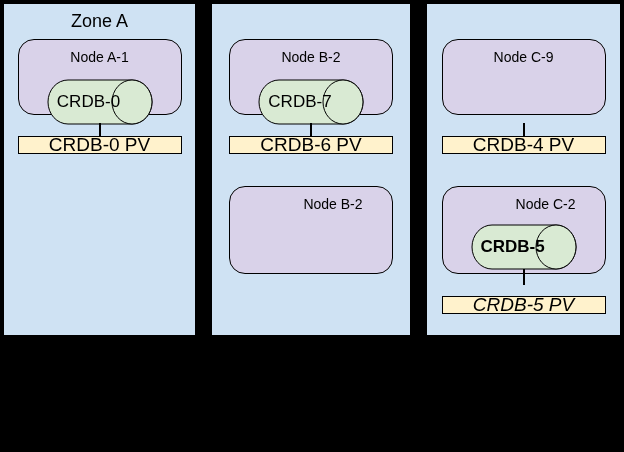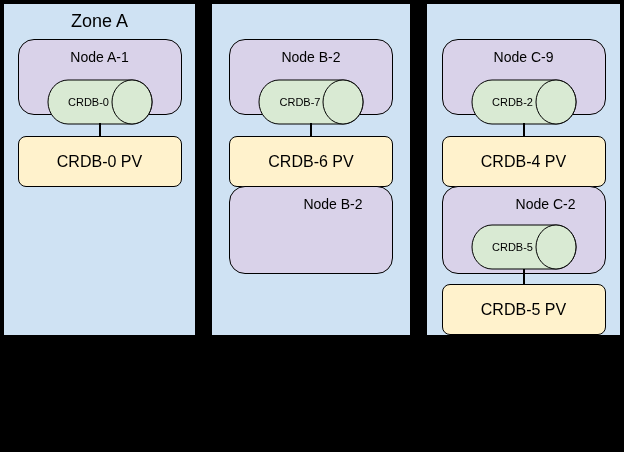--- a/index.html
+++ b/index.html
@@ -61,65 +61,65 @@
   }
 
   .cyl {
     position: absolute;
     left: 50%;
     margin-left: -53px;
     top: 39px;
     width: 106px;
     height: 46px;
   }
-  .node-row2 .cyl { top: 37px; }
+  .node-row2 .cyl { top: 37px; font-weight: bold; }
   .cyl svg { display: block; }
   .cyl path, .cyl ellipse {
     fill: var(--db-fill, #d9ead3);
     stroke: var(--border, #000000);
     stroke-width: 1;
   }
   .db-label {
     position: absolute;
     left: 0; top: 0;
     width: 84px;
     height: 100%;
     display: flex;
     align-items: center;
     justify-content: center;
-    font-size: 11px;
+    font-size: 17px;
   }
 
   .connector {
     position: absolute;
     left: 50%;
     margin-left: -1px;
     width: 2px;
     background: var(--border, #000000);
   }
   .conn-row1 { top: 119px; height: 14px; }
   .conn-row2 { top: 265px; height: 16px; }
 
   .pv {
     position: absolute;
     left: 50%;
     margin-left: -82px;
     width: 164px;
-    height: 51px;
+    height: 18px;
     background: var(--pv-fill, #fff2cc);
     border: 1px solid var(--border, #000000);
-    border-radius: 8px;
+    border-radius: 0;
     box-sizing: border-box;
     display: flex;
     align-items: center;
     justify-content: center;
-    font-size: 16px;
+    font-size: 19px;
   }
   .pv-row1 { top: 132px; }
-  .pv-row2 { top: 280px; }
+  .pv-row2 { top: 292px; font-style: italic; }
 </style>
 </head>
 <body style="--background: #000000; --zone-fill: #cfe2f3; --node-fill: #d9d2e9; --db-fill: #d9ead3; --pv-fill: #fff2cc; --border: #000000;">
 
 <div class="canvas">
 
   <section class="zone zone-a">
     <div class="zone-label">Zone A</div>
 
     <div class="node node-row1">
@@ -161,27 +161,20 @@
 
     <div class="node node-row2">
       <div class="node-label">Node B-2</div>
     </div>
   </section>
 
   <section class="zone zone-c">
 
     <div class="node node-row1">
       <div class="node-label">Node C-9</div>
-      <div class="cyl">
-        <svg width="106" height="46" viewBox="0 0 106 46">
-          <path d="M 21 1 L 85 1 A 20 22 0 0 1 85 45 L 21 45 A 20 22 0 0 1 21 1 Z"></path>
-          <ellipse cx="85" cy="23" rx="20" ry="22"></ellipse>
-        </svg>
-        <span class="db-label">CRDB-2</span>
-      </div>
     </div>
 
     <div class="connector conn-row1"></div>
 
     <div class="pv pv-row1">
       <span>CRDB-4 PV</span>
     </div>
 
     <div class="node node-row2">
       <div class="node-label">Node C-2</div>

